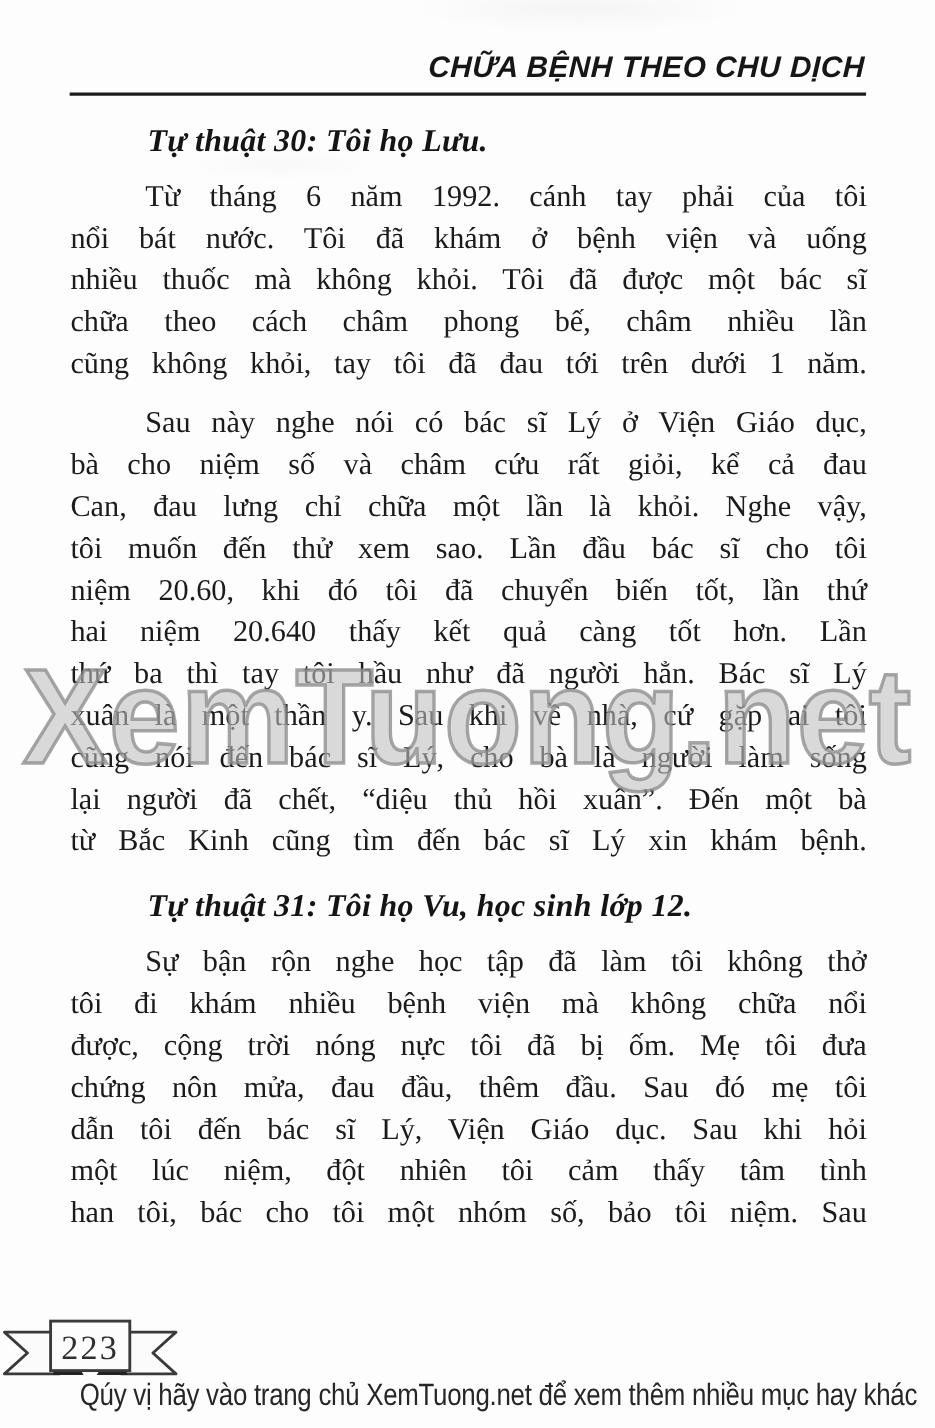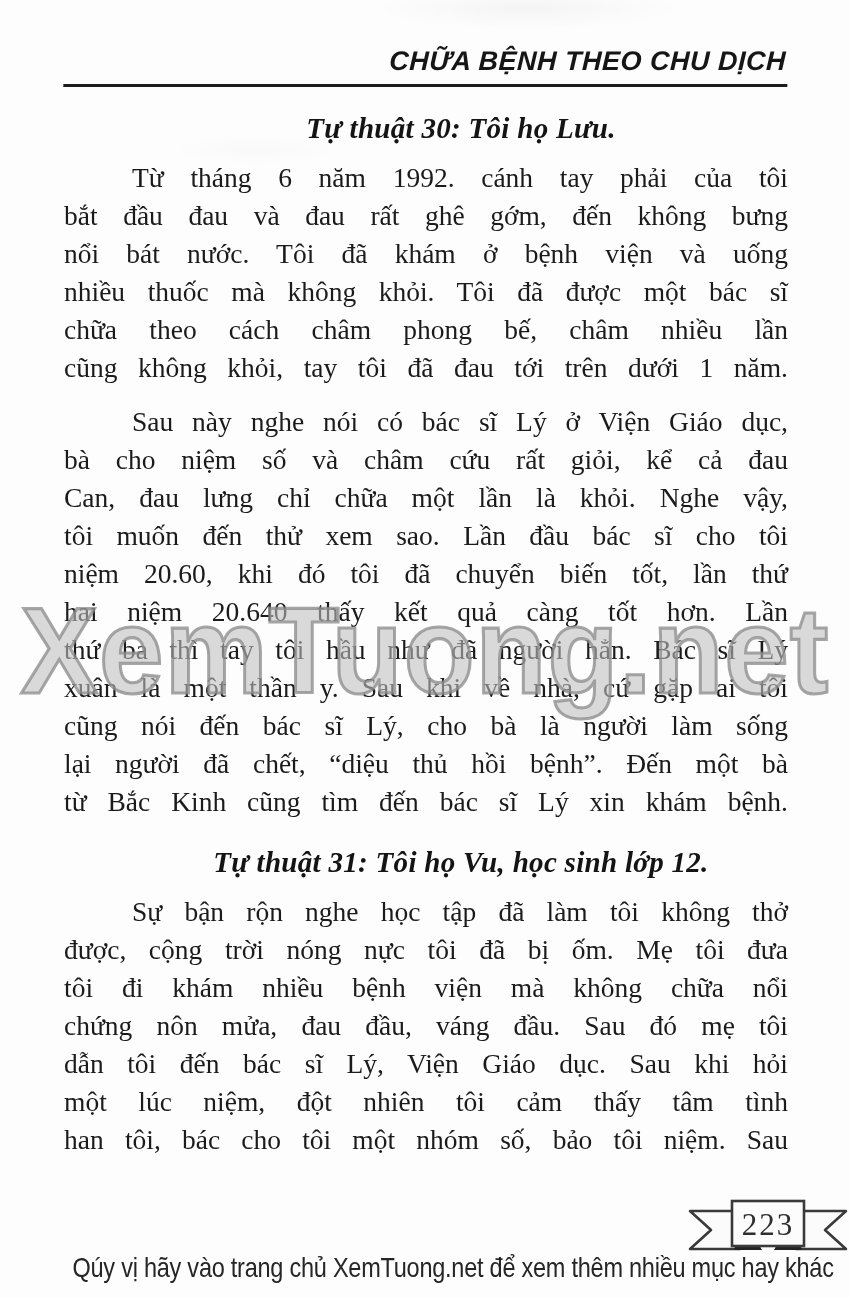--- a/index.html
+++ b/index.html
@@ -36,21 +36,20 @@
     transform: skewX(-2deg);
   }
   .section-heading {
     font-style: italic;
     font-weight: 700;
     font-size: 29px;
     color: #141414;
     padding-left: 70px;
     margin-top: 25px;
     letter-spacing: 0.3px;
-    text-align: center;
   }
   .para { margin-top: 14px; }
   .para.tight { margin-top: 16px; }
   .bodyline {
     font-size: 27.5px;
     line-height: 38px;
     text-align: justify;
     text-align-last: justify;
     white-space: normal;
     color: #1b1b1b;
@@ -74,21 +73,21 @@
     z-index: 2;
     pointer-events: none;
     user-select: none;
   }
   .pageno-wrap {
     position: absolute;
     left: 0;
     top: 1198px;
     width: 100%;
     display: flex;
-    justify-content: flex-end;
+    justify-content: flex-start;
     z-index: 1;
   }
   .pageno-num {
     font-family: "Liberation Serif", "DejaVu Serif", serif;
     font-size: 31px;
     fill: #2f2f2f;
     letter-spacing: 2px;
   }
   .footer-note {
     position: absolute;
@@ -118,48 +117,47 @@
   <div class="watermark">XemTuong.net</div>
 
   <div class="content">
 
     <div class="running-header">CHỮA BỆNH THEO CHU DỊCH</div>
 
     <div class="section-heading">Tự thuật 30: Tôi họ Lưu.</div>
 
     <div class="para">
       <div class="bodyline indent">Từ tháng 6 năm 1992. cánh tay phải của tôi</div>
-      <div class="bodyline">bắt đầu đau và đau rất ghê gớm, đến không bưng</div>
       <div class="bodyline">nổi bát nước. Tôi đã khám ở bệnh viện và uống</div>
       <div class="bodyline">nhiều thuốc mà không khỏi. Tôi đã được một bác sĩ</div>
       <div class="bodyline">chữa theo cách châm phong bế, châm nhiều lần</div>
       <div class="bodyline">cũng không khỏi, tay tôi đã đau tới trên dưới 1 năm.</div>
     </div>
 
     <div class="para tight">
       <div class="bodyline indent">Sau này nghe nói có bác sĩ Lý ở Viện Giáo dục,</div>
       <div class="bodyline">bà cho niệm số và châm cứu rất giỏi, kể cả đau</div>
       <div class="bodyline">Can, đau lưng chỉ chữa một lần là khỏi. Nghe vậy,</div>
       <div class="bodyline">tôi muốn đến thử xem sao. Lần đầu bác sĩ cho tôi</div>
       <div class="bodyline">niệm 20.60, khi đó tôi đã chuyển biến tốt, lần thứ</div>
       <div class="bodyline">hai niệm 20.640 thấy kết quả càng tốt hơn. Lần</div>
       <div class="bodyline">thứ ba thì tay tôi hầu như đã người hẳn. Bác sĩ Lý</div>
       <div class="bodyline">xuân là một thần y. Sau khi về nhà, cứ gặp ai tôi</div>
       <div class="bodyline">cũng nói đến bác sĩ Lý, cho bà là người làm sống</div>
-      <div class="bodyline">lại người đã chết, “diệu thủ hồi bệnh”. Đến một bà</div>
+      <div class="bodyline">lại người đã chết, “diệu thủ hồi xuân”. Đến một bà</div>
       <div class="bodyline">từ Bắc Kinh cũng tìm đến bác sĩ Lý xin khám bệnh.</div>
     </div>
 
     <div class="section-heading">Tự thuật 31: Tôi họ Vu, học sinh lớp 12.</div>
 
     <div class="para">
       <div class="bodyline indent">Sự bận rộn nghe học tập đã làm tôi không thở</div>
+      <div class="bodyline">tôi đi khám nhiều bệnh viện mà không chữa nổi</div>
       <div class="bodyline">được, cộng trời nóng nực tôi đã bị ốm. Mẹ tôi đưa</div>
-      <div class="bodyline">tôi đi khám nhiều bệnh viện mà không chữa nổi</div>
-      <div class="bodyline">chứng nôn mửa, đau đầu, váng đầu. Sau đó mẹ tôi</div>
+      <div class="bodyline">chứng nôn mửa, đau đầu, thêm đầu. Sau đó mẹ tôi</div>
       <div class="bodyline">dẫn tôi đến bác sĩ Lý, Viện Giáo dục. Sau khi hỏi</div>
       <div class="bodyline">một lúc niệm, đột nhiên tôi cảm thấy tâm tình</div>
       <div class="bodyline">han tôi, bác cho tôi một nhóm số, bảo tôi niệm. Sau</div>
     </div>
 
   </div>
 
   <div class="pageno-wrap">
     <svg width="164" height="58" viewBox="0 0 164 58">
 

